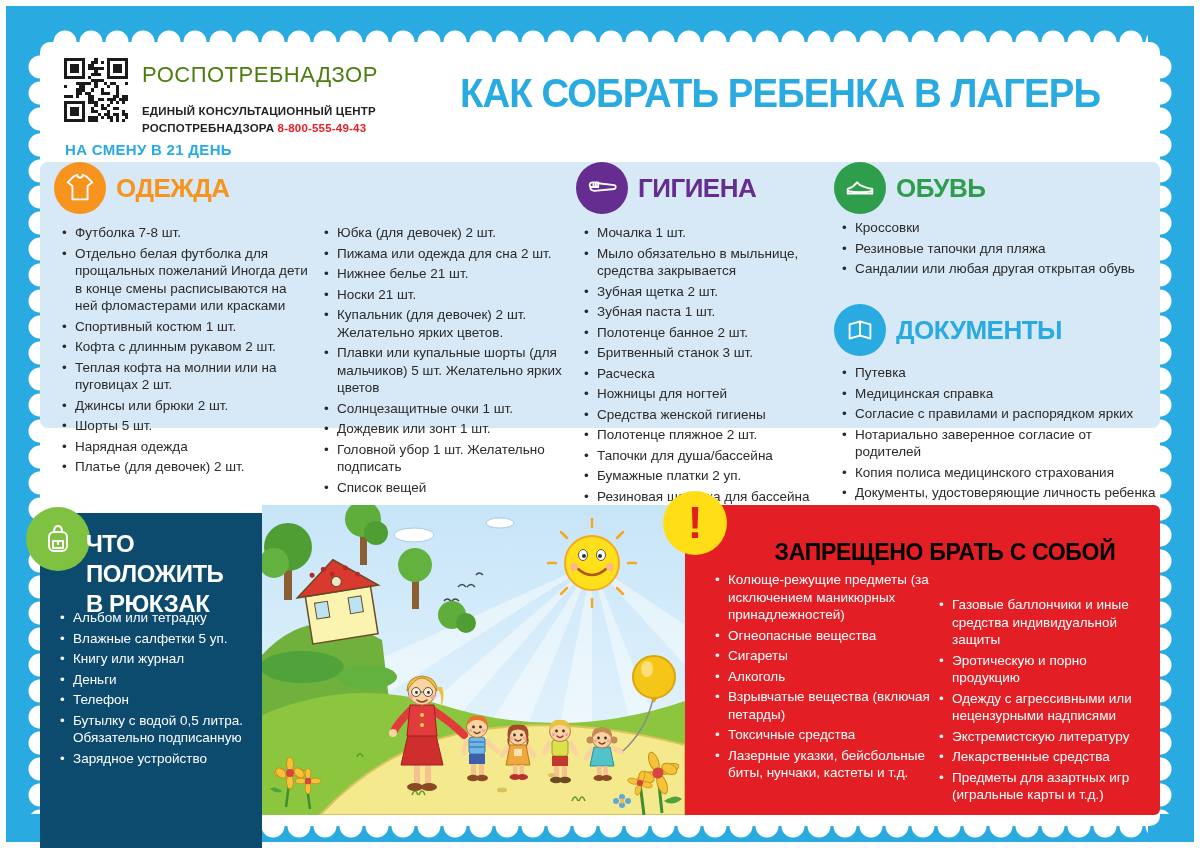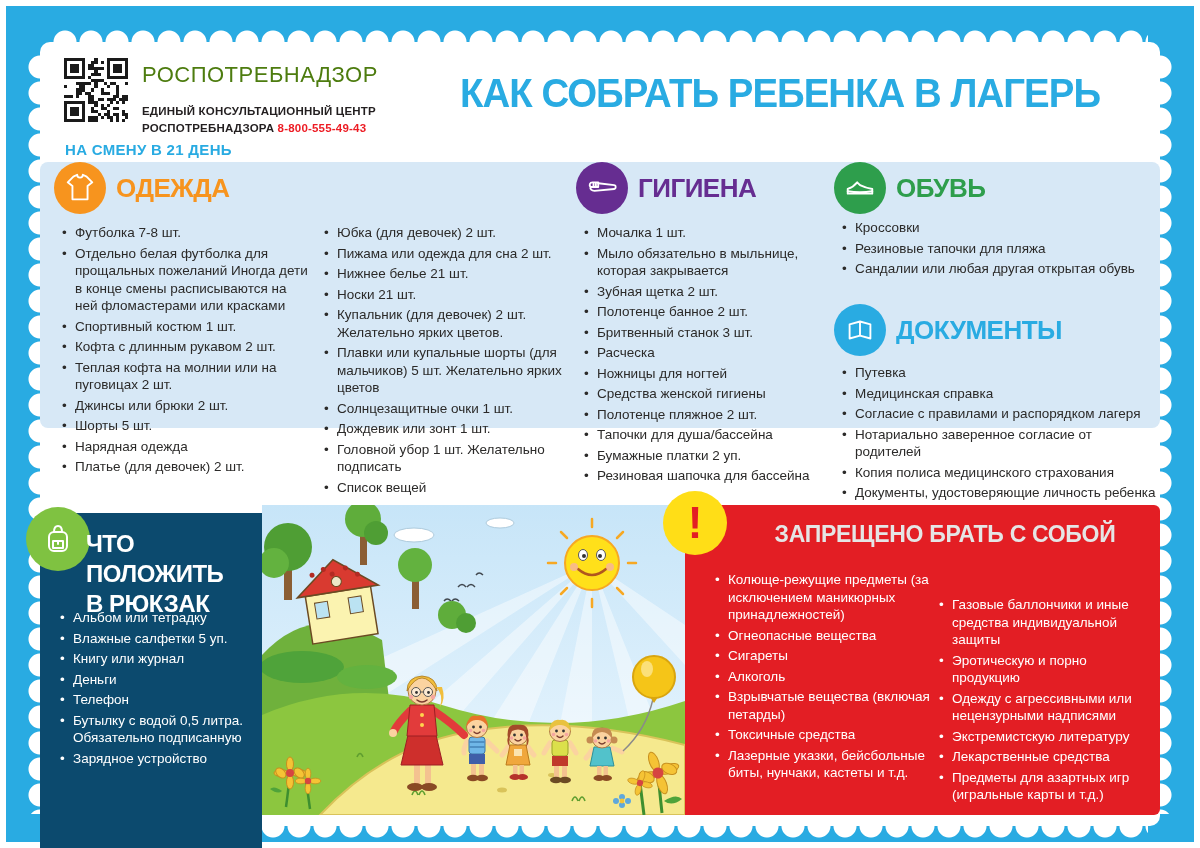--- a/index.html
+++ b/index.html
@@ -67,21 +67,21 @@
   .bp-list { left:18px; top:96px; width:192px; }
   .bp-list li, .bp-list li::before { color:#fff; }
   .bp-footer { position:absolute; left:18px; bottom:14px; color:#E9F6E6; font-size:11px; font-weight:700; }
 
   .illu { position:absolute; left:222px; top:0; width:423px; height:310px; overflow:hidden; }
   .illu svg { display:block; }
 
   .forbidden-panel { position:absolute; left:645px; top:0; width:475px; height:310px; background:#E31E24; border-radius:0 6px 6px 0; }
   .fb-circle { position:absolute; left:-22px; top:-14px; width:64px; height:64px; border-radius:50%;
     background:#FFDE17; color:#E31E24; font-size:44px; font-weight:800; display:flex; align-items:center; justify-content:center; }
-  .fb-title { position:absolute; left:60px; top:16px; width:400px; text-align:center; color:#e5e5e5; font-size:23px; font-weight:700; letter-spacing:-.3px; }
+  .fb-title { position:absolute; left:60px; top:34px; width:400px; text-align:center; color:#000000; font-size:23px; font-weight:700; letter-spacing:-.3px; }
   .fb-col1 { left:28px;  top:66px; width:222px; }
   .fb-col2 { left:252px; top:66px; width:214px;margin-top:25px; }
   .fb-col1 li, .fb-col2 li, .fb-col1 li::before, .fb-col2 li::before { color:#fff; }
 
   .stroke-ic { stroke:#fff; fill:none; stroke-width:2; stroke-linejoin:round; stroke-linecap:round; }
 </style>
 </head>
 <body>
 
 <div class="poster">
@@ -265,22 +265,23 @@
           <svg width="34" height="34" viewBox="0 0 36 36">
             <path class="stroke-ic" d="M6 17 C4 15 5 12 8 12 L14 12 L14 17 Z"></path>
             <path class="stroke-ic" d="M14 13 L31 15 C33 15.2 33 18.8 31 19 L10 21 C7 21 5 19 6 17"></path>
             <path class="stroke-ic" d="M9 13 v3 M11.5 13 v3" stroke-width="1.4"></path>
           </svg>
         </div>
         <div class="sec-title t-purple">ГИГИЕНА</div>
       </div>
       <ul class="blist l-hygiene">
           <li>Мочалка 1 шт.</li>
-          <li>Мыло обязательно в мыльнице, которая закрывается</li>
+          <li>Мыло обязательно в мыльнице, средства закрывается</li>
           <li>Зубная щетка 2 шт.</li>
+          <li>Зубная паста 1 шт.</li>
           <li>Полотенце банное 2 шт.</li>
           <li>Бритвенный станок 3 шт.</li>
           <li>Расческа</li>
           <li>Ножницы для ногтей</li>
           <li>Средства женской гигиены</li>
           <li>Полотенце пляжное 2 шт.</li>
           <li>Тапочки для душа/бассейна</li>
           <li>Бумажные платки 2 уп.</li>
           <li>Резиновая шапочка для бассейна</li>
         </ul>
@@ -304,21 +305,21 @@
         <div class="sec-circle c-blue">
           <svg width="34" height="34" viewBox="0 0 36 36">
             <path class="stroke-ic" d="M18 9 L7 12 L7 27 L18 24 L29 27 L29 12 Z M18 9 L18 24"></path>
           </svg>
         </div>
         <div class="sec-title t-blue">ДОКУМЕНТЫ</div>
       </div>
       <ul class="blist l-docs">
           <li>Путевка</li>
           <li>Медицинская справка</li>
-          <li>Согласие с правилами и распорядком лагеря</li>
+          <li>Согласие с правилами и распорядком ярких</li>
           <li>Нотариально заверенное согласие от родителей</li>
           <li>Копия полиса медицинского страхования</li>
           <li>Документы, удостоверяющие личность ребенка (свидетельство о рождении)</li>
         </ul>
     </div>
 
     <div class="bottom-row">
 
       <div class="backpack-panel">
         <div class="bp-circle">

